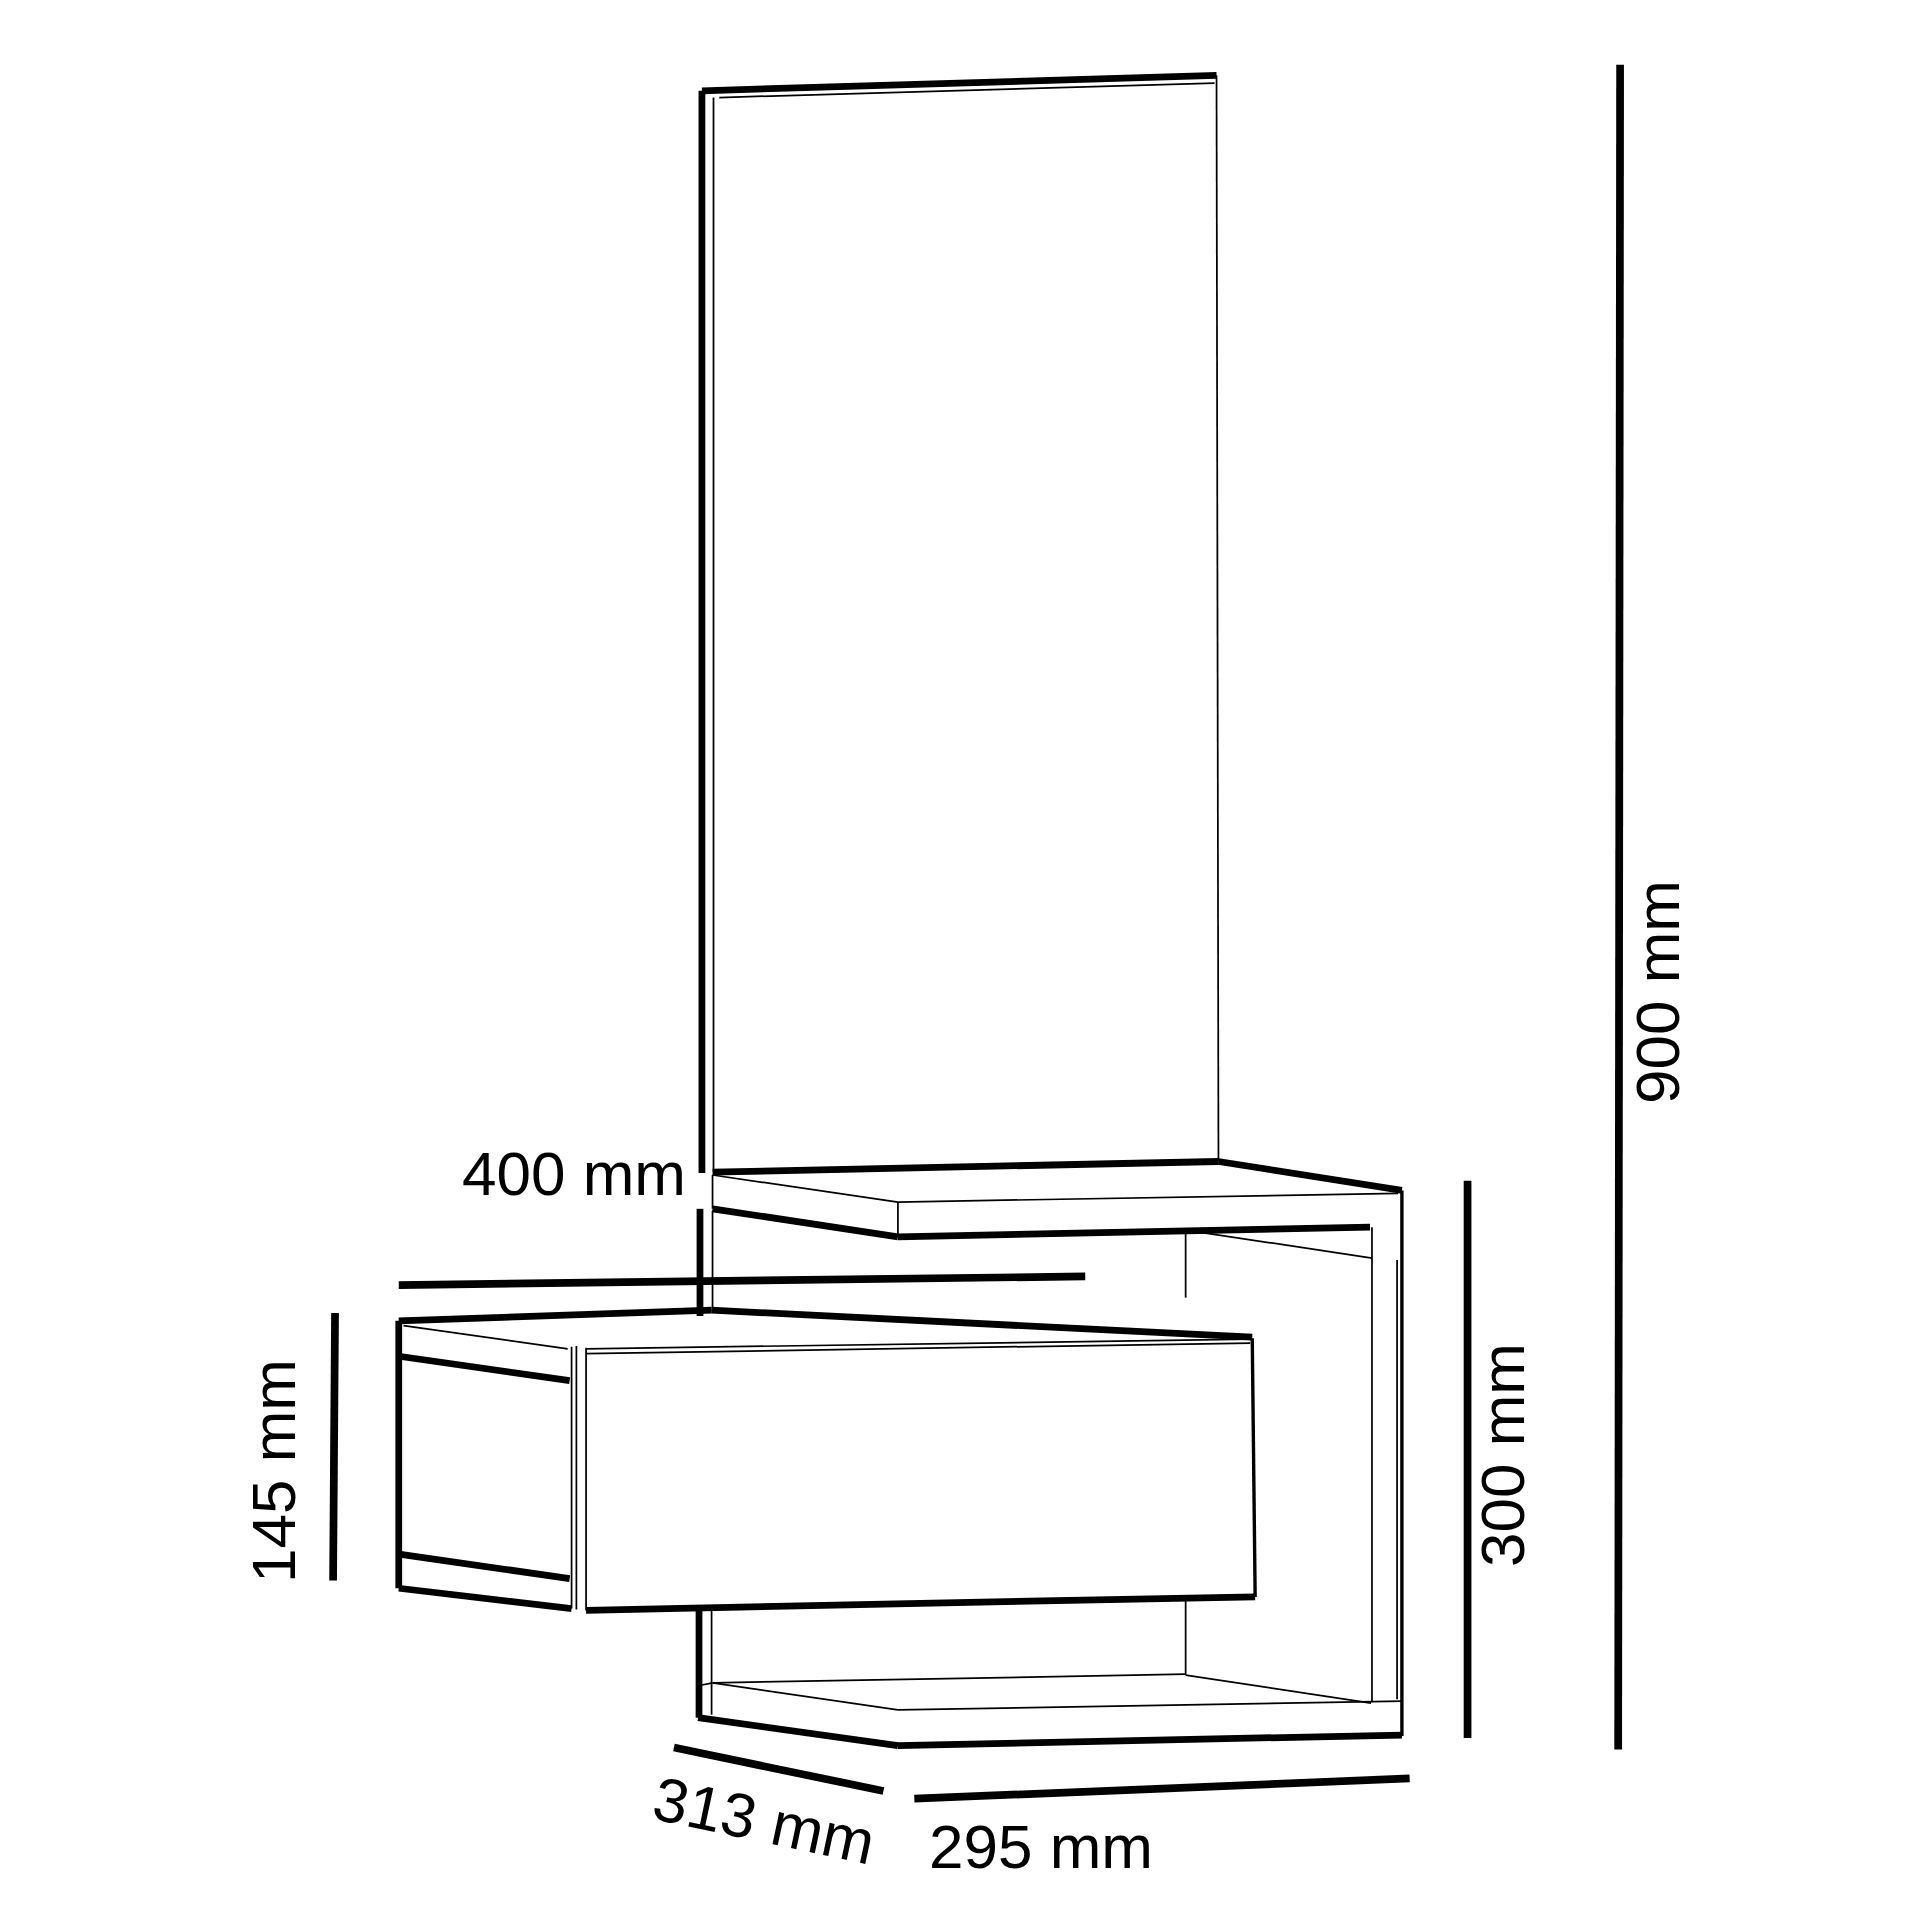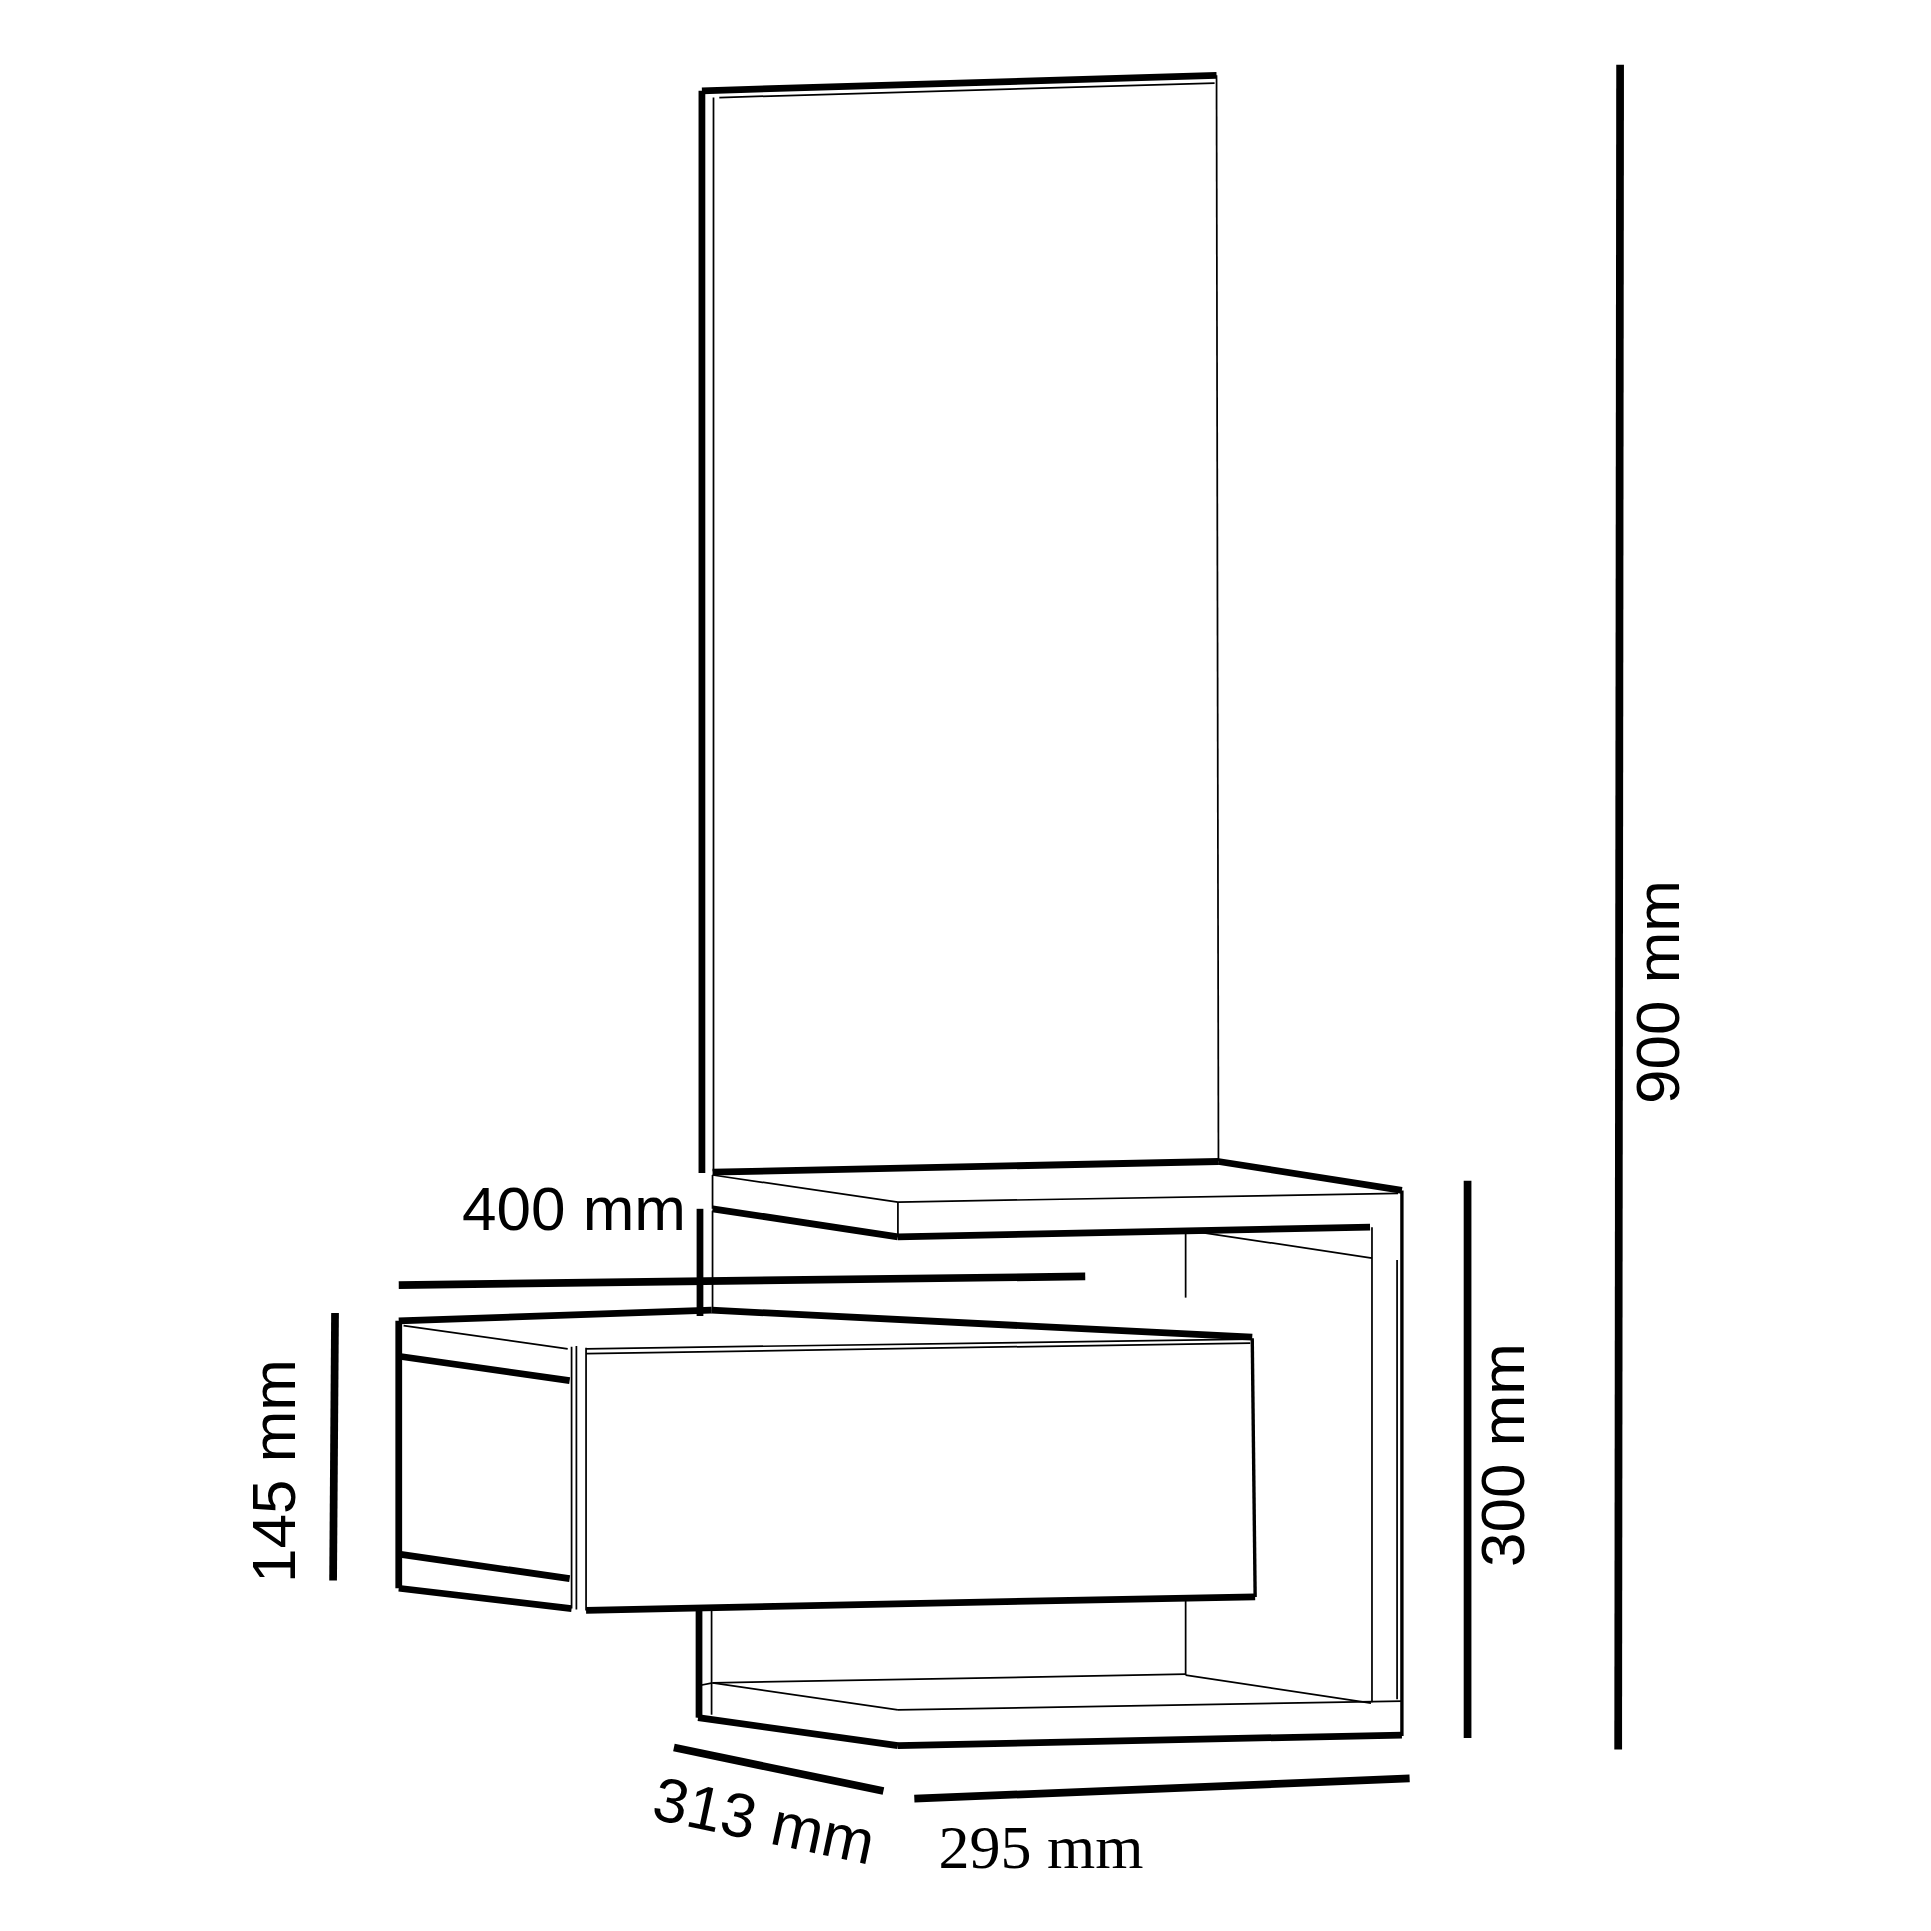--- a/index.html
+++ b/index.html
@@ -104,21 +104,21 @@
     <g>
       <path class="w-dim" d="M413,1331 L1124,1322"></path>
       <path class="w-dim" d="M347,1360 L345,1637"></path>
       <path class="w-dim" d="M1520,1223 L1520,1800"></path>
       <path class="w-dim" d="M1678,67 L1676,1812"></path>
       <path class="w-dim" d="M698,1810 L915,1855"></path>
       <path class="w-dim" d="M947,1863 L1460,1842"></path>
     </g>
   </svg>
 
-  <div class="dim-label" style="left:574px;  top:1209px;text-align:center;">400 mm</div>
+  <div class="dim-label" style="left:574px;  top:1174px;text-align:center;">400 mm</div>
   <div class="dim-label rot-ccw" style="left:274px;  top:1471px;">145 mm</div>
   <div class="dim-label rot-ccw" style="left:1503px; top:1455px;">300 mm</div>
   <div class="dim-label rot-ccw" style="left:1658px; top:992px;">900 mm</div>
   <div class="dim-label rot-313" style="left:764px;  top:1821px;">313 mm</div>
-  <div class="dim-label" style="left:1041px; top:1847px;font-family:Liberation Serif, serif;">295 mm</div>
+  <div class="dim-label" style="left:1041px; top:1847px;">295 mm</div>
 
 </div>
 
 
 </body></html>

